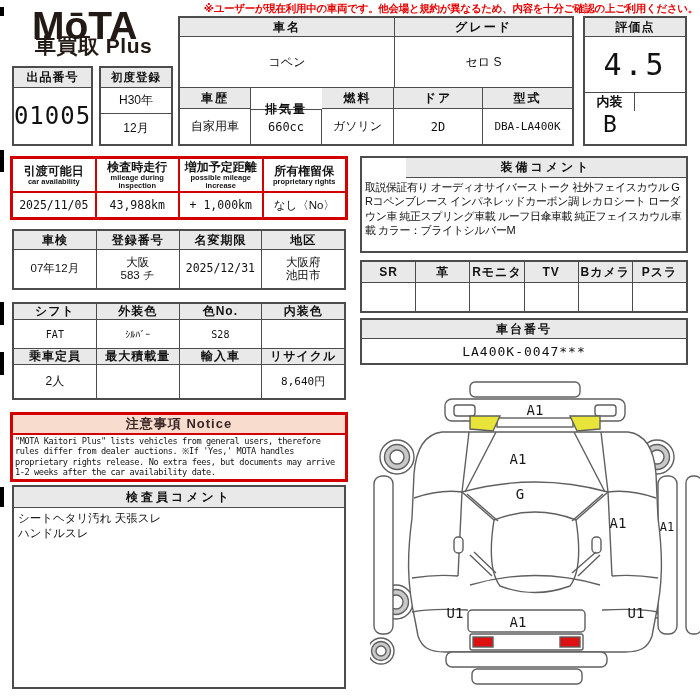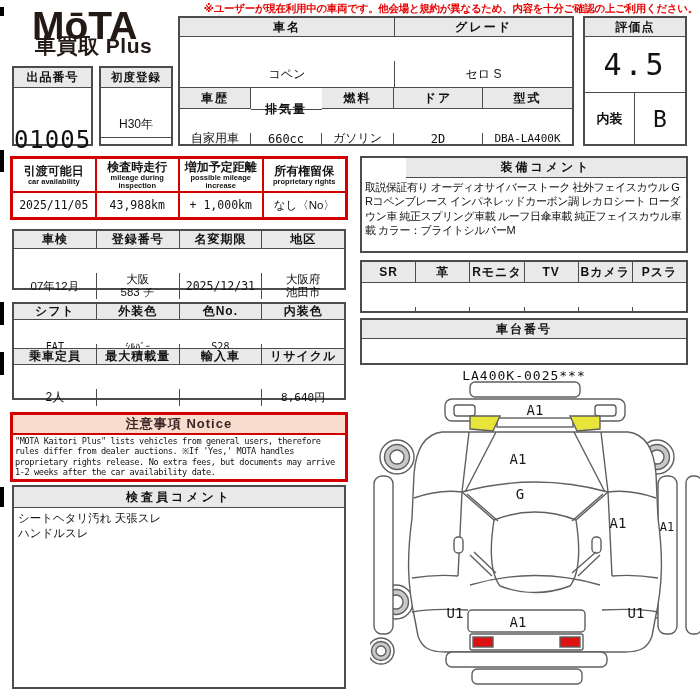--- a/index.html
+++ b/index.html
@@ -6,21 +6,21 @@
   html,body { background:#fff; }
   body { font-family:"Liberation Sans","DejaVu Sans",sans-serif; color:#111; }
   .sheet { position:relative; width:700px; height:700px; background:#fff; overflow:hidden; }
   .abs { position:absolute; }
 
   
   .box  { border:2px solid #4c4c4c; background:#fff; }
   .hdr  { background:#e9e9e9; font-weight:bold; font-size:12px;
           display:flex; align-items:center; justify-content:center;
           border-bottom:1px solid #4c4c4c; letter-spacing:1px; }
-  .cell { display:flex; align-items:center; justify-content:center; font-size:12px;margin-top:24px; }
+  .cell { display:flex; align-items:center; justify-content:center; font-size:12px; }
   .row  { display:flex; width:100%; }
   .br   { border-right:1px solid #4c4c4c; }
   .bb   { border-bottom:1px solid #4c4c4c; }
   .mono { font-family:"DejaVu Sans Mono","Liberation Mono",monospace; }
   .pre  { white-space:pre-line; text-align:center; line-height:1.15; font-size:11.5px; }
 
   
   .top-notice { left:180px; top:2px; width:518px; font-size:10.5px; font-weight:bold;
                 color:#e60000; text-align:right; letter-spacing:-0.3px; }
 
@@ -38,21 +38,21 @@
 
   
   .veh-table { left:178px; top:16px; width:396px; height:130px; }
   .veh-table .hdr { letter-spacing:2px; }
 
   
   .rating-box { left:583px; top:16px; width:104px; height:130px; }
   .rating-box .hdr { height:19px; }
   .score { height:56px; display:flex; align-items:center; justify-content:center;
            font-size:30px; letter-spacing:3px; border-bottom:1px solid #4c4c4c; }
-  .rating-bottom { display:flex; height:51px; }
+  .rating-bottom { display:flex; height:51px;flex-direction:column; }
   .rating-bottom .lbl { width:50%; display:flex; align-items:center; justify-content:center;
                         font-weight:bold; font-size:13px; border-right:1px solid #4c4c4c; }
   .rating-bottom .grade { width:50%; display:flex; align-items:center; justify-content:center; font-size:23px; }
 
   
   .avail { left:10px; top:156px; width:338px; height:64px; border:3px solid #d40000; background:#fff; display:flex; flex-direction:column; }
   .avail .hrow { display:flex; height:32px; }
   .avail .vrow { display:flex; flex:1; border-top:2px solid #d40000; }
   .avail .hcell { flex:1; display:flex; flex-direction:column; align-items:center; justify-content:center; border-right:2px solid #d40000; }
   .avail .hcell:last-child, .avail .vcell:last-child { border-right:none; }
@@ -250,21 +250,21 @@
       <div class="cell br fourcol"></div>
       <div class="cell br fourcol"></div>
       <div class="cell br fourcol"></div>
       <div class="cell br fourcol"></div>
       <div class="cell fourcol"></div>
     </div>
   </div>
 
   <div class="abs box chassis-box">
     <div class="hdr">車台番号</div>
-    <div class="cell mono">LA400K-0025***</div>
+    <div class="cell mono">LA400K-0047***</div>
   </div>
 
   <div class="abs notice">
     <div class="notice-hdr">注意事項 Notice</div>
     <div class="notice-body">"MOTA Kaitori Plus" lists vehicles from general users, therefore rules differ from dealer auctions. ※If 'Yes,' MOTA handles proprietary rights release. No extra fees, but documents may arrive 1-2 weeks after the car availability date.</div>
   </div>
 
   <div class="abs box insp-box">
     <div class="hdr">検査員コメント</div>
     <div class="insp-body">

